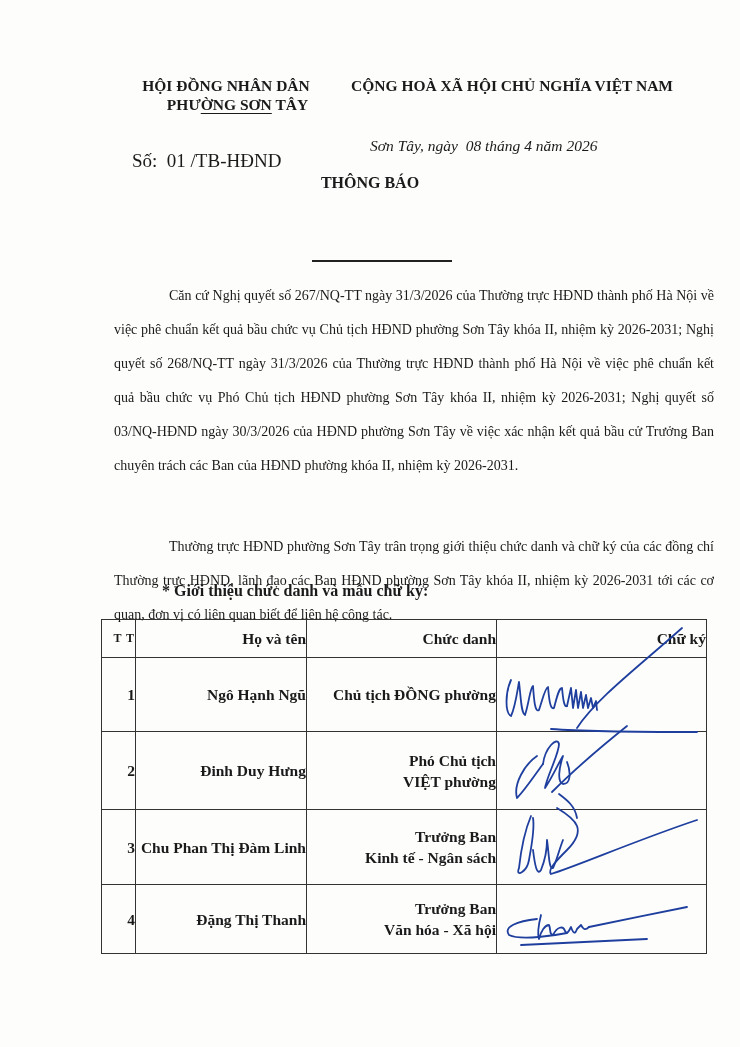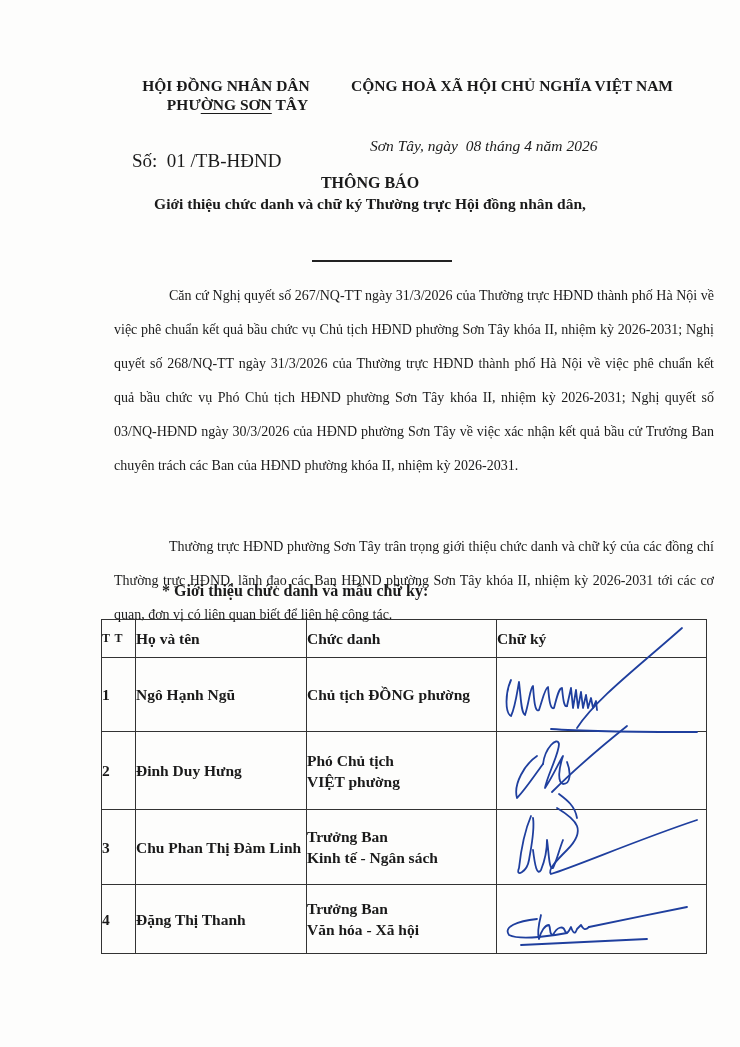--- a/index.html
+++ b/index.html
@@ -30,21 +30,21 @@
   #title-rule { left: 312px; top: 260px; width: 140px; height: 1.5px; background: #222; }
 
   
   .para { left: 114px; width: 600px; font-size: 14px; line-height: 34px; text-align: justify; text-indent: 55px; }
   #para1 { top: 279px; }
   #para2 { top: 486px; margin-top: 44px; }
   #intro-label { left: 162px; top: 582px; font-size: 16px; font-weight: bold; }
 
   
   #sig-table { position: absolute; left: 101px; top: 619px; border-collapse: collapse; font-size: 15.5px; }
-  #sig-table td, #sig-table th { border: 1.4px solid #333; text-align: left; vertical-align: middle; padding: 0; }
+  #sig-table td, #sig-table th { border: 1.4px solid #333; text-align: right; vertical-align: middle; padding: 0; }
   #sig-table th { font-weight: bold; height: 37px; }
   #sig-table th.tt { font-size: 12px; letter-spacing: 1px; }
   #sig-table td { font-weight: bold; line-height: 21px; }
   .c-tt { width: 33px; }
   .c-name { width: 170px; }
   .c-title { width: 189px; }
   .c-sig { width: 209px; position: relative; }
   .sig-svg { position: absolute; left: 0; top: 0; overflow: visible; }
 </style>
 </head>
@@ -56,21 +56,20 @@
 </div>
 <div id="doc-number" class="abs" style="white-space:pre;">Số:  01 /TB-HĐND</div>
 
 <div id="hdr-right" class="abs">
   <div>CỘNG HOÀ XÃ HỘI CHỦ NGHĨA VIỆT NAM</div>
 </div>
 <div id="place-date" class="abs" style="white-space:pre;text-align:right;">Sơn Tây, ngày  08 tháng 4 năm 2026</div>
 
 <div id="title-block" class="abs">
   <div class="main">THÔNG BÁO</div>
-  <div style="white-space:nowrap;margin-left:-20px;margin-right:-20px;">Giới thiệu chức danh và chữ ký Thường trực Hội đồng nhân dân,</div>
 </div>
 <div id="title-rule" class="abs"></div>
 
 <div id="para1" class="abs para">Căn cứ Nghị quyết số 267/NQ-TT ngày 31/3/2026 của Thường trực HĐND thành phố Hà Nội về việc phê chuẩn kết quả bầu chức vụ Chủ tịch HĐND phường Sơn Tây khóa II, nhiệm kỳ 2026-2031; Nghị quyết số 268/NQ-TT ngày 31/3/2026 của Thường trực HĐND thành phố Hà Nội về việc phê chuẩn kết quả bầu chức vụ Phó Chủ tịch HĐND phường Sơn Tây khóa II, nhiệm kỳ 2026-2031; Nghị quyết số 03/NQ-HĐND ngày 30/3/2026 của HĐND phường Sơn Tây về việc xác nhận kết quả bầu cử Trưởng Ban chuyên trách các Ban của HĐND phường khóa II, nhiệm kỳ 2026-2031.</div>
 <div id="para2" class="abs para">Thường trực HĐND phường Sơn Tây trân trọng giới thiệu chức danh và chữ ký của các đồng chí Thường trực HĐND, lãnh đạo các Ban HĐND phường Sơn Tây khóa II, nhiệm kỳ 2026-2031 tới các cơ quan, đơn vị có liên quan biết để liên hệ công tác.</div>
 <div id="intro-label" class="abs">* Giới thiệu chức danh và mẫu chữ ký:</div>
 
 <table id="sig-table">
   <thead>
     <tr>

